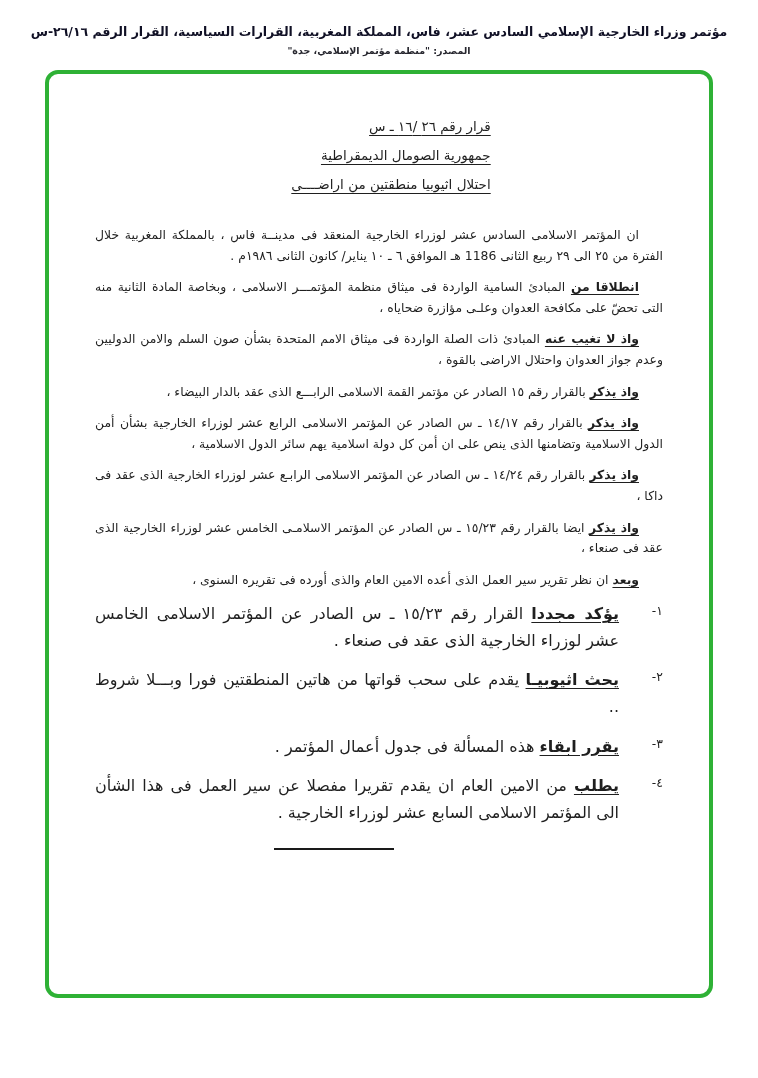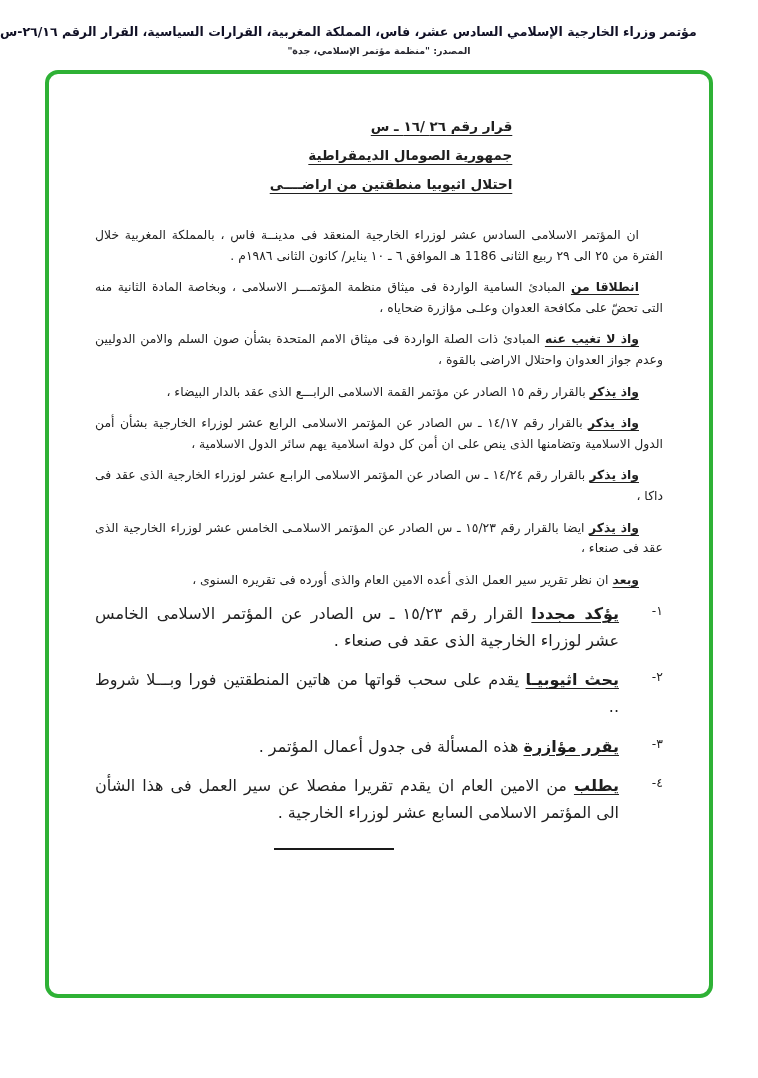--- a/index.html
+++ b/index.html
@@ -10,21 +10,21 @@
     height: 1078px;
     margin: 0 auto;
     background: #ffffff;
     overflow: hidden;
     direction: rtl;
     font-family: "DejaVu Sans", sans-serif;
     color: #1f1f1f;
   }
   .top-header {
     padding-top: 24px;
-    text-align: left;
+    text-align: center;
     font-size: 12.5px;
     font-weight: bold;
     color: #101025;
     white-space: nowrap;
     overflow: hidden;
   }
   .top-source {
     margin-top: 6px;
     text-align: center;
     font-size: 9.5px;
@@ -40,21 +40,21 @@
     overflow: hidden;
     background: #ffffff;
   }
   .doc-title {
     width: max-content;
     max-width: 100%;
     margin: 14px auto 26px;
     transform: translateX(12px);
     text-align: right;
     font-size: 13.5px;
-    font-weight: bold;
+    font-weight: normal;
     line-height: 2.15;
   }
   .doc-title .t-line {
     text-decoration: underline;
     text-underline-offset: 4px;
   }
   .para {
     font-size: 12.4px;
     line-height: 1.66;
     text-align: justify;
@@ -131,21 +131,21 @@
         <span class="body"><span class="lead">يؤكد مجددا</span><span> القرار رقم ١٥/٢٣ ـ س الصادر عن المؤتمر الاسلامى الخامس عشر لوزراء الخارجية الذى عقد فى صنعاء .</span></span>
       </div>
 
       <div class="item">
         <span class="num">٢-</span>
         <span class="body"><span class="lead">يحث اثيوبيـا</span><span> يقدم على سحب قواتها من هاتين المنطقتين فورا وبـــلا شروط ..</span></span>
       </div>
 
       <div class="item">
         <span class="num">٣-</span>
-        <span class="body"><span class="lead">يقرر مؤازرة</span><span> هذه المسألة فى جدول أعمال المؤتمر .</span></span>
+        <span class="body"><span class="lead">يقرر ابقاء</span><span> هذه المسألة فى جدول أعمال المؤتمر .</span></span>
       </div>
 
       <div class="item">
         <span class="num">٤-</span>
         <span class="body"><span class="lead">يطلب</span><span> من الامين العام ان يقدم تقريرا مفصلا عن سير العمل فى هذا الشأن الى المؤتمر الاسلامى السابع عشر لوزراء الخارجية .</span></span>
       </div>
 
     </div>
 
     <div class="end-rule"></div>

